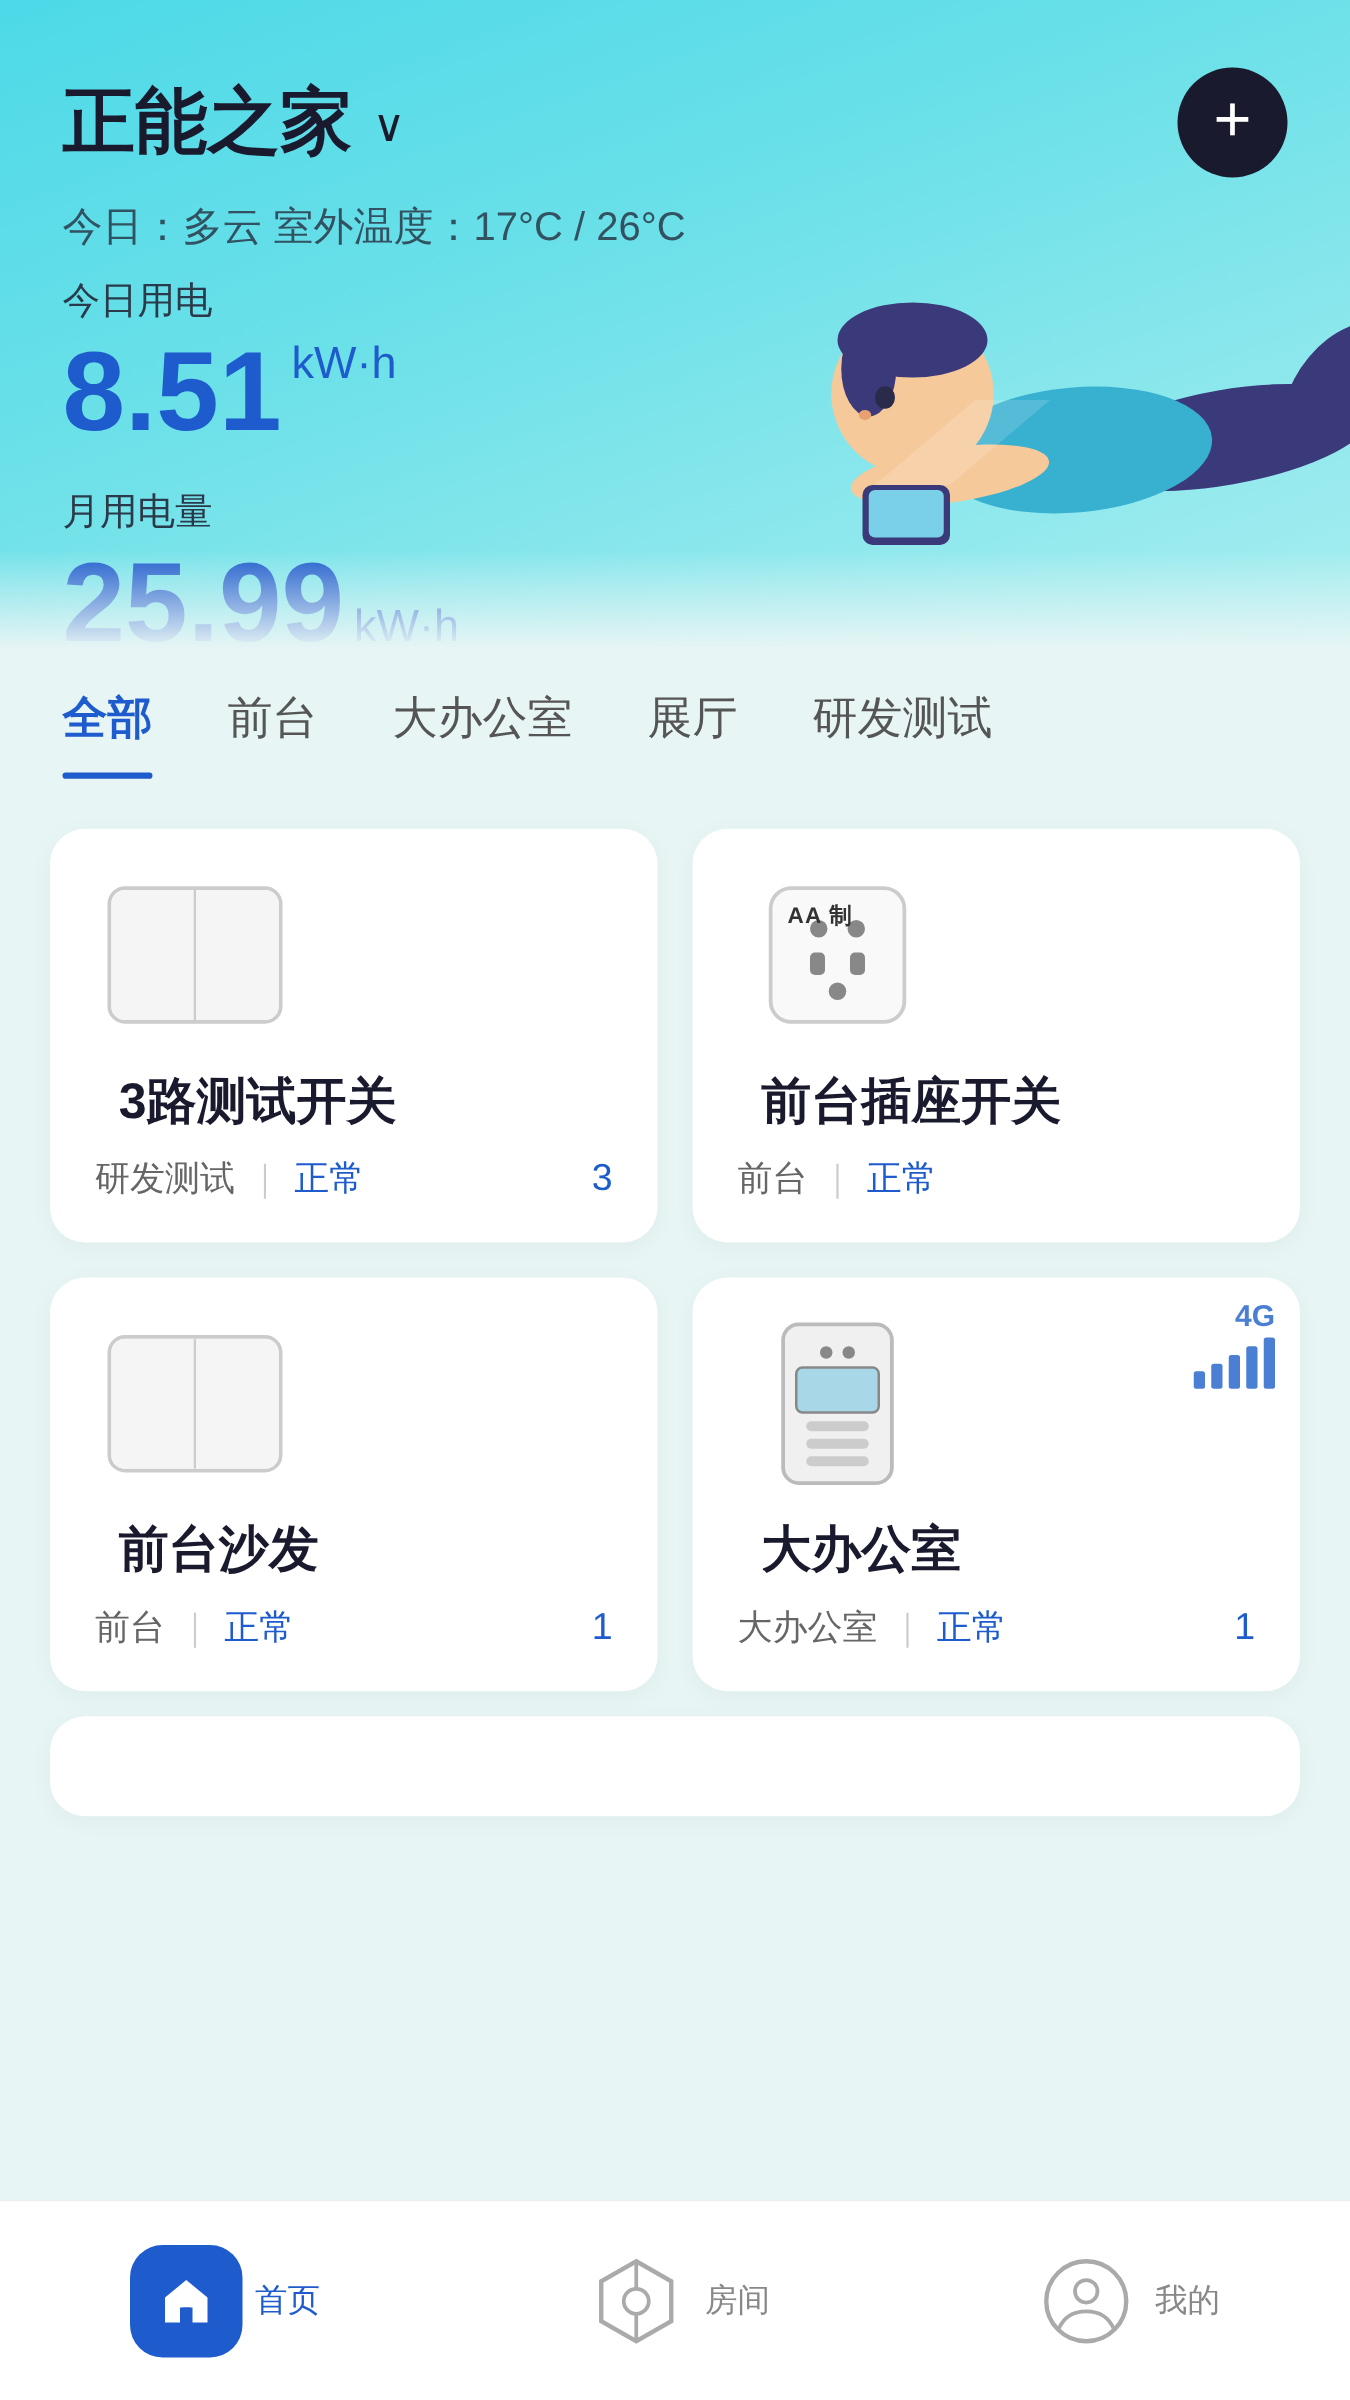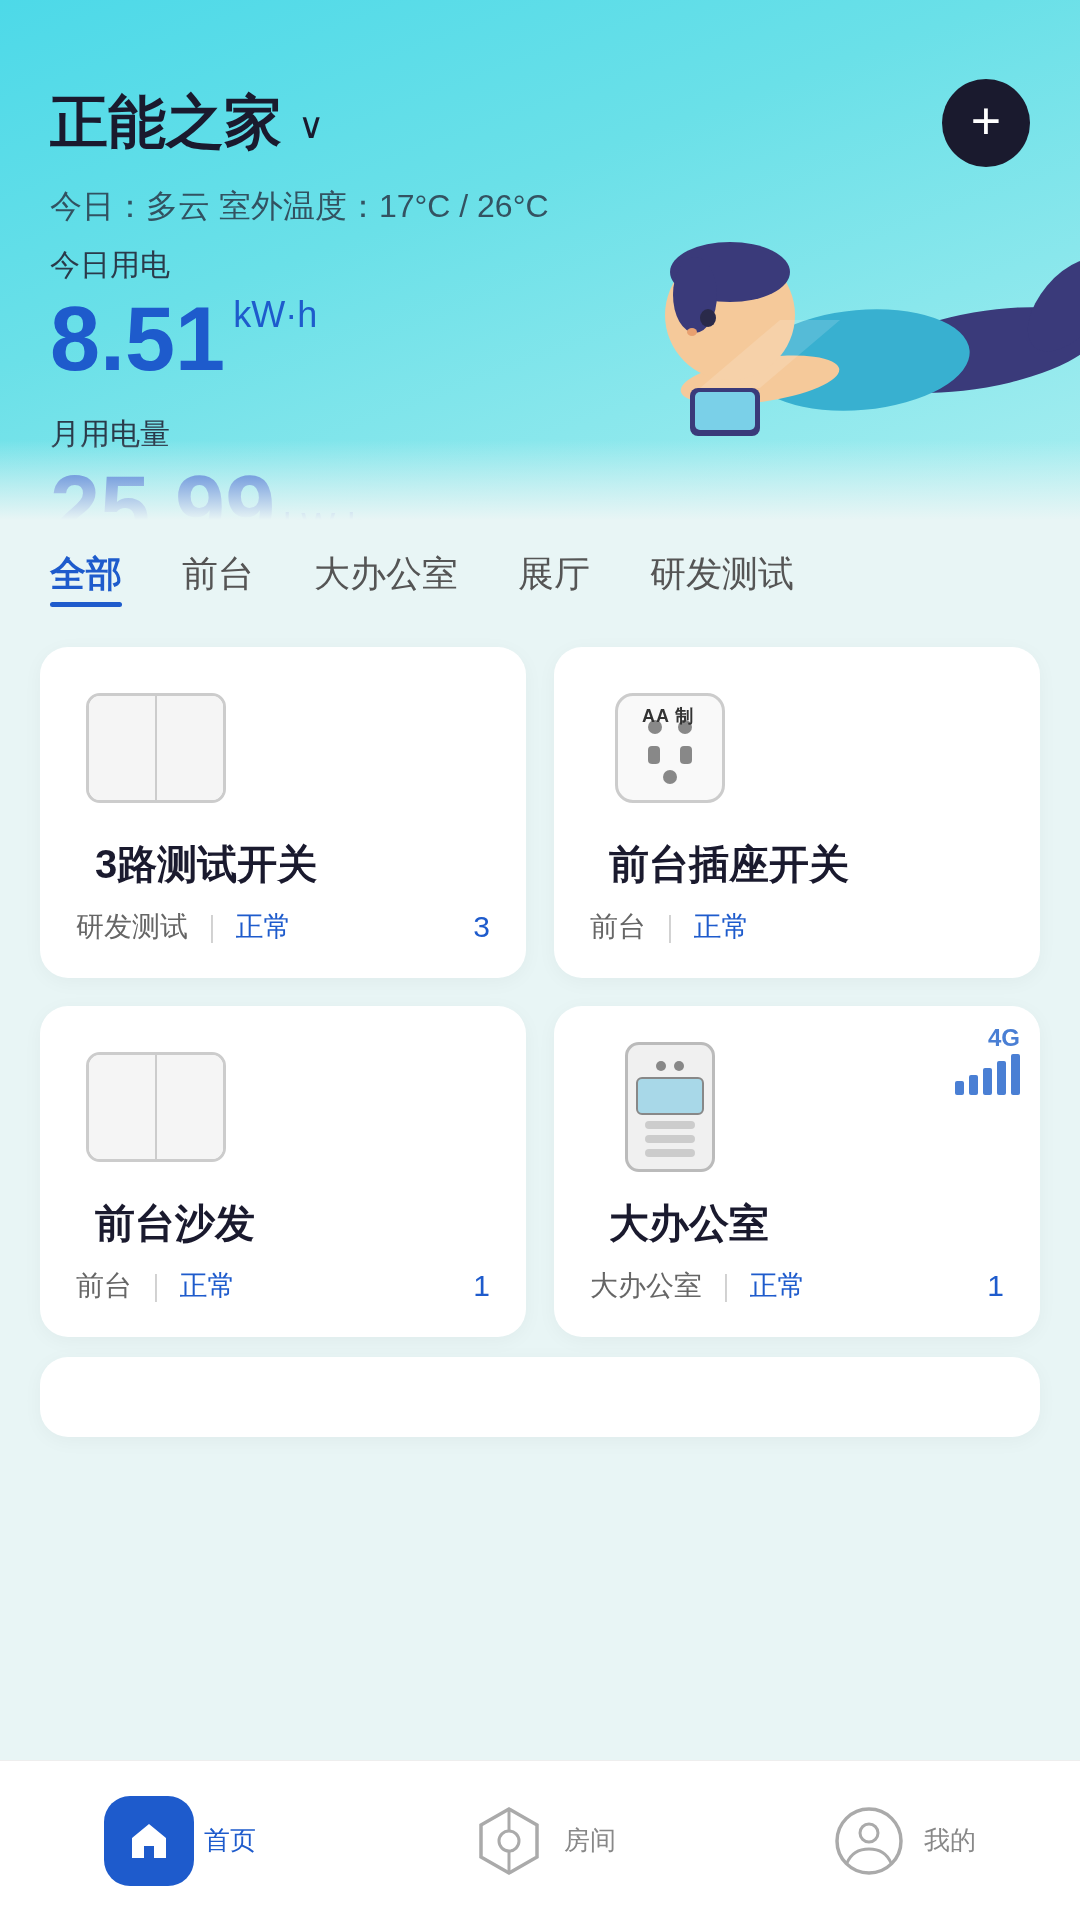--- a/index.html
+++ b/index.html
@@ -13,21 +13,21 @@
       position: relative;
     }
 
     
     .hero {
       background: linear-gradient(160deg, #4dd9e8 0%, #6ae0e8 40%, #a8eef0 100%);
       width: 100%;
       height: 520px;
       position: relative;
       overflow: hidden;
-      padding: 79px 50px 0 50px;
+      padding: 54px 50px 0 50px;
     }
     .hero-title-row {
       display: flex;
       align-items: center;
       justify-content: space-between;
     }
     .hero-title-left {
       display: flex;
       align-items: center;
       gap: 16px;
@@ -114,21 +114,21 @@
       padding: 30px 50px 20px 50px;
     }
     .tabs-row {
       display: flex;
       gap: 60px;
       align-items: flex-end;
     }
     .tab-item {
       font-size: 36px;
       color: #555;
-      padding-bottom: 8px;
+      padding-bottom: 24px;
       cursor: pointer;
       position: relative;
     }
     .tab-item.active {
       color: #1e5bcc;
       font-weight: 600;
     }
     .tab-item.active::after {
       content: '';
       position: absolute;
@@ -231,21 +231,21 @@
       background: #888;
       border-radius: 50%;
     }
     .socket-label-top {
       font-size: 18px;
       color: #333;
       font-weight: 600;
       letter-spacing: 1px;
       position: absolute;
       top: 8px;
-      left: 24px;
+      left: 12px;
     }
 
     
     .meter-icon {
       width: 90px;
       height: 130px;
       border: 3px solid #bbb;
       border-radius: 14px;
       background: #f0f0f0;
       display: flex;

